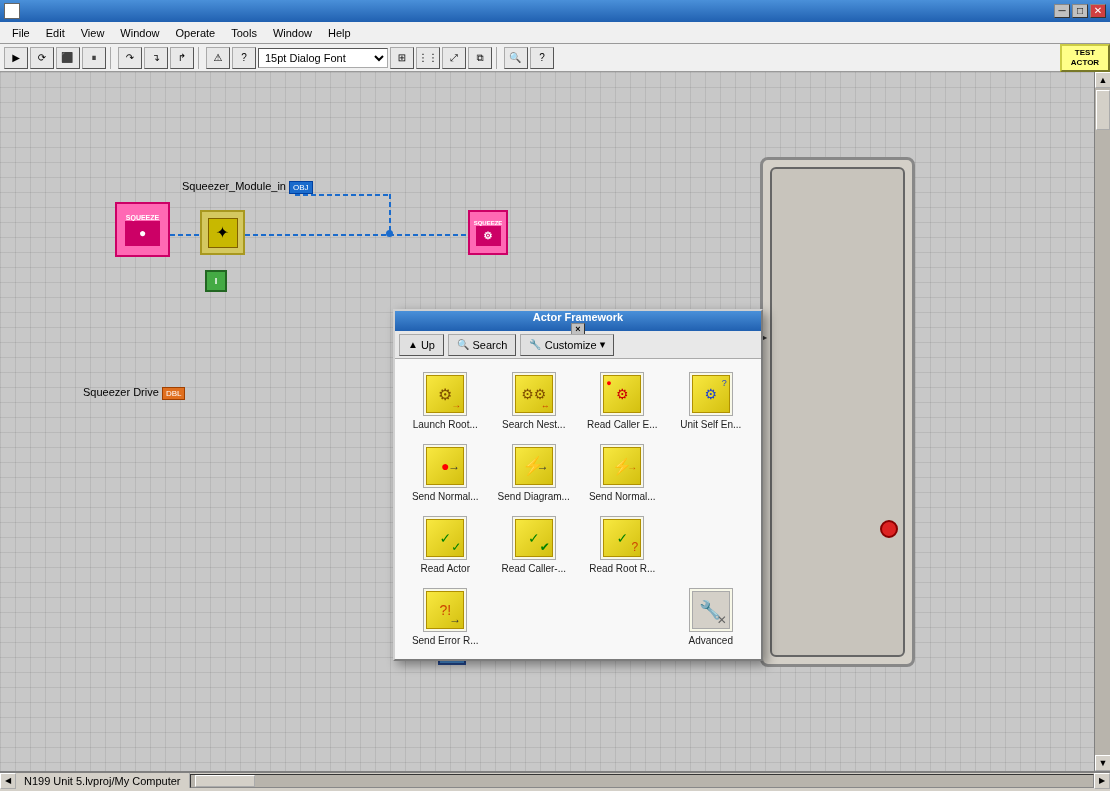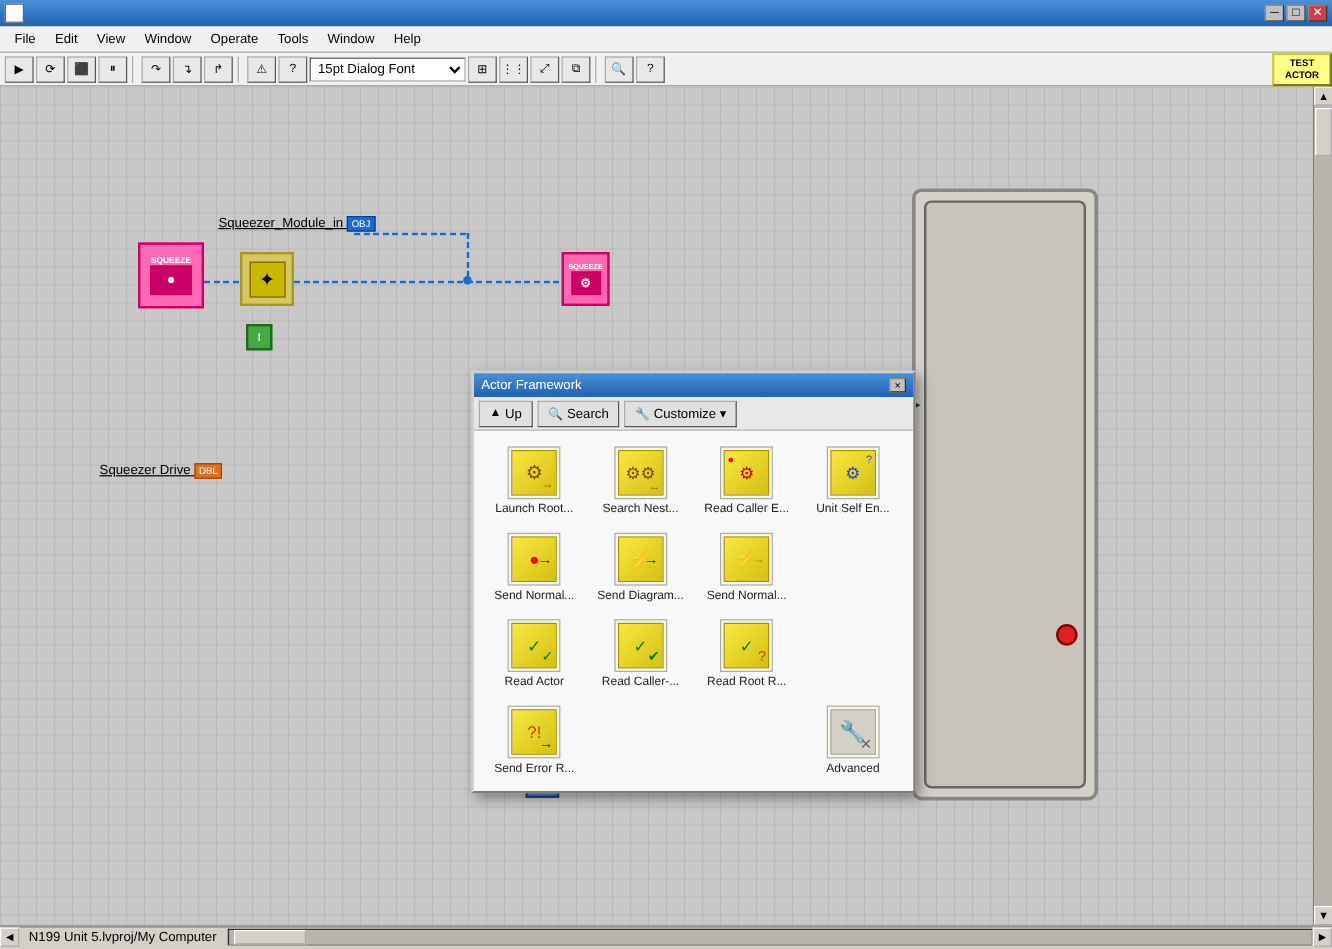--- a/index.html
+++ b/index.html
@@ -123,21 +123,20 @@
       display: flex; flex-direction: column; align-items: center; justify-content: center;
     }
     .mid-inner { width: 30px; height: 30px; background: #c8b800; border: 1px solid #806000; display: flex; align-items: center; justify-content: center; font-size: 8px; }
 
     
     .bd-label {
       position: absolute;
       font-size: 11px;
       color: black;
       background: transparent;
-      text-decoration: underline;
     }
     .obj-badge {
       background: #1a6bcc;
       color: white;
       font-size: 8px;
       padding: 1px 3px;
       border: 1px solid #0040a0;
       display: inline-block;
     }
     .dbl-badge {
@@ -222,22 +221,23 @@
       z-index: 100;
     }
     .dialog-title {
       background: linear-gradient(to bottom, #4a90d9, #2060b0);
       color: white;
       height: 20px;
       display: flex;
       align-items: center;
       padding: 0 6px;
       font-size: 11px;
-      font-weight: normal;
+      font-weight: bold;
       justify-content: space-between;
+      flex-direction: column;
     }
     .dialog-close {
       width: 14px; height: 12px;
       background: #c0c0c0;
       border: 1px outset #888;
       display: flex; align-items: center; justify-content: center;
       font-size: 9px; cursor: pointer; color: black;
     }
     .dialog-toolbar {
       background: #e8e8e8;

